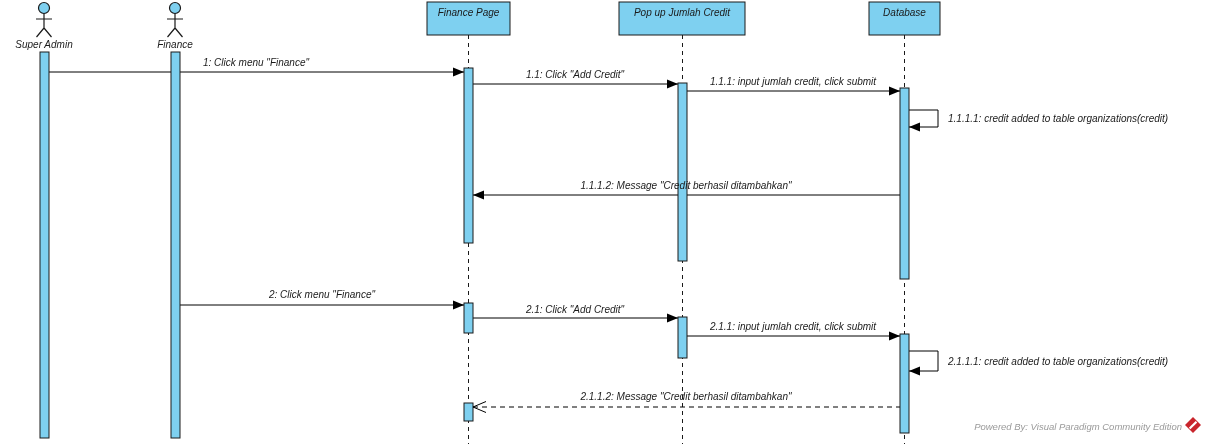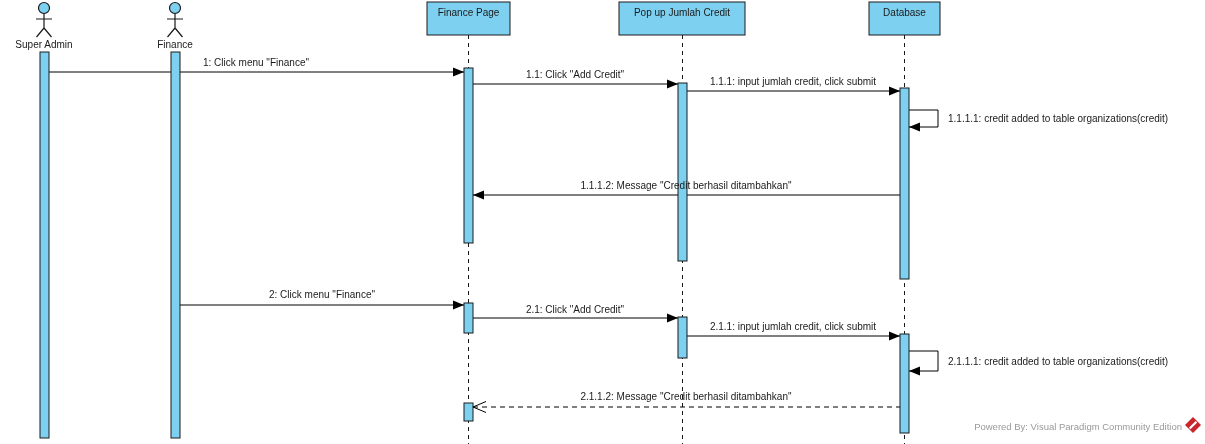--- a/index.html
+++ b/index.html
@@ -1,17 +1,17 @@
 <!DOCTYPE html>
 <html><head>
 <meta charset="utf-8">
 <style>
   html,body{margin:0;padding:0;background:#fff;}
   .stage{position:relative;width:1205px;height:444px;background:#ffffff;overflow:hidden;
-         font-family:"Liberation Sans", sans-serif;}
+         font-family:"Liberation Sans", sans-serif;font-style:italic;}
   svg text{font-family:"Liberation Sans", sans-serif;font-size:10px;fill:#1a1a1a;}
   svg text.hdr{font-size:10px;}
   svg text.footer{font-size:9.5px;fill:#9a9a9a;}
   .lifeline{stroke:#1a1a1a;stroke-width:1;stroke-dasharray:4,4;}
   .msg{stroke:#000;stroke-width:1;fill:none;}
   .msg.dashed{stroke-dasharray:5,4;}
   .bar{fill:#7ed0f0;stroke:#1a1a1a;stroke-width:1;}
   .hdrbox{fill:#7ed0f0;stroke:#1a1a1a;stroke-width:1;}
   .arrow{fill:#000;stroke:none;}
   .openarrow{fill:none;stroke:#000;stroke-width:1;}

